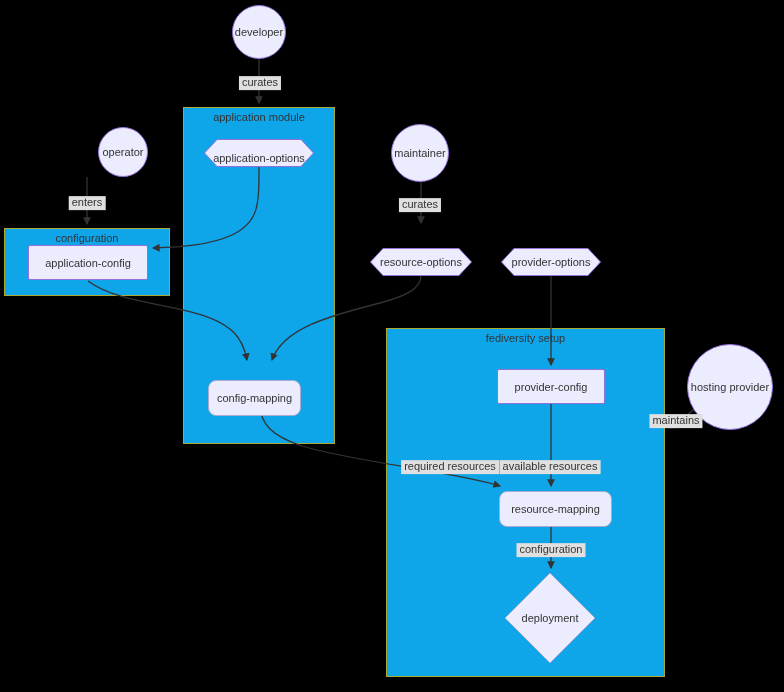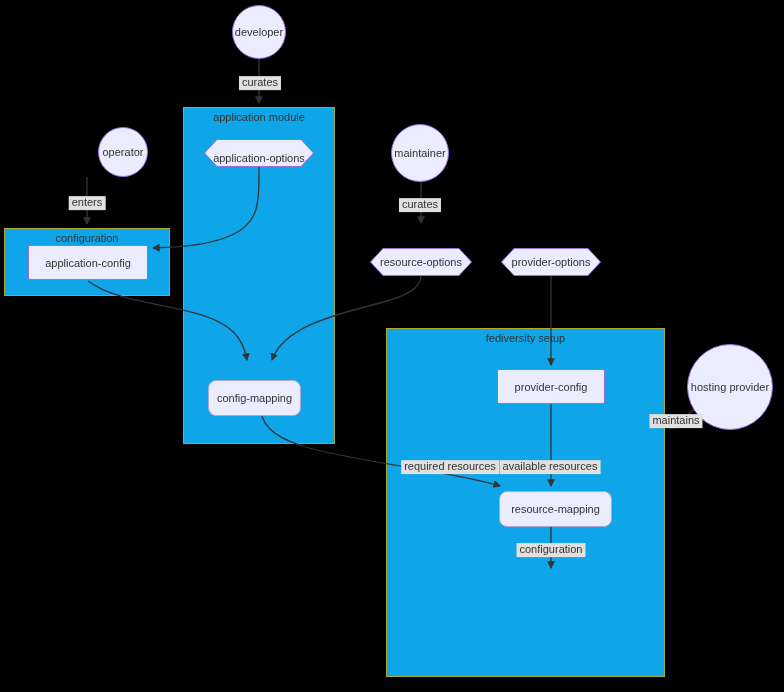--- a/index.html
+++ b/index.html
@@ -116,20 +116,26 @@
   </div>
 
   <div class="node rounded" style="left:208px;top:368px;width:93px;height:36px;margin-top:12px;">
     <span>config-mapping</span>
   </div>
 
   <div class="node rounded" style="left:499px;top:491px;width:113px;height:36px;">
     <span>resource-mapping</span>
   </div>
 
+  <div class="node shape-holder" style="left:504px;top:572px;width:92px;height:92px;">
+    <svg width="92" height="92">
+      <polygon points="46,1 91,46 46,91 1,46" fill="#ececff" stroke="#a8a8d0" stroke-width="1"></polygon>
+    </svg>
+    <span class="shape-label">deployment</span>
+  </div>
 
   <div class="edge-label" style="left:260px;top:83px;">curates</div>
   <div class="edge-label" style="left:87px;top:203px;">enters</div>
   <div class="edge-label" style="left:420px;top:205px;">curates</div>
   <div class="edge-label" style="left:676px;top:421px;">maintains</div>
   <div class="edge-label" style="left:450px;top:467px;">required resources</div>
   <div class="edge-label" style="left:550px;top:467px;">available resources</div>
   <div class="edge-label" style="left:551px;top:550px;">configuration</div>
 
 </div>

